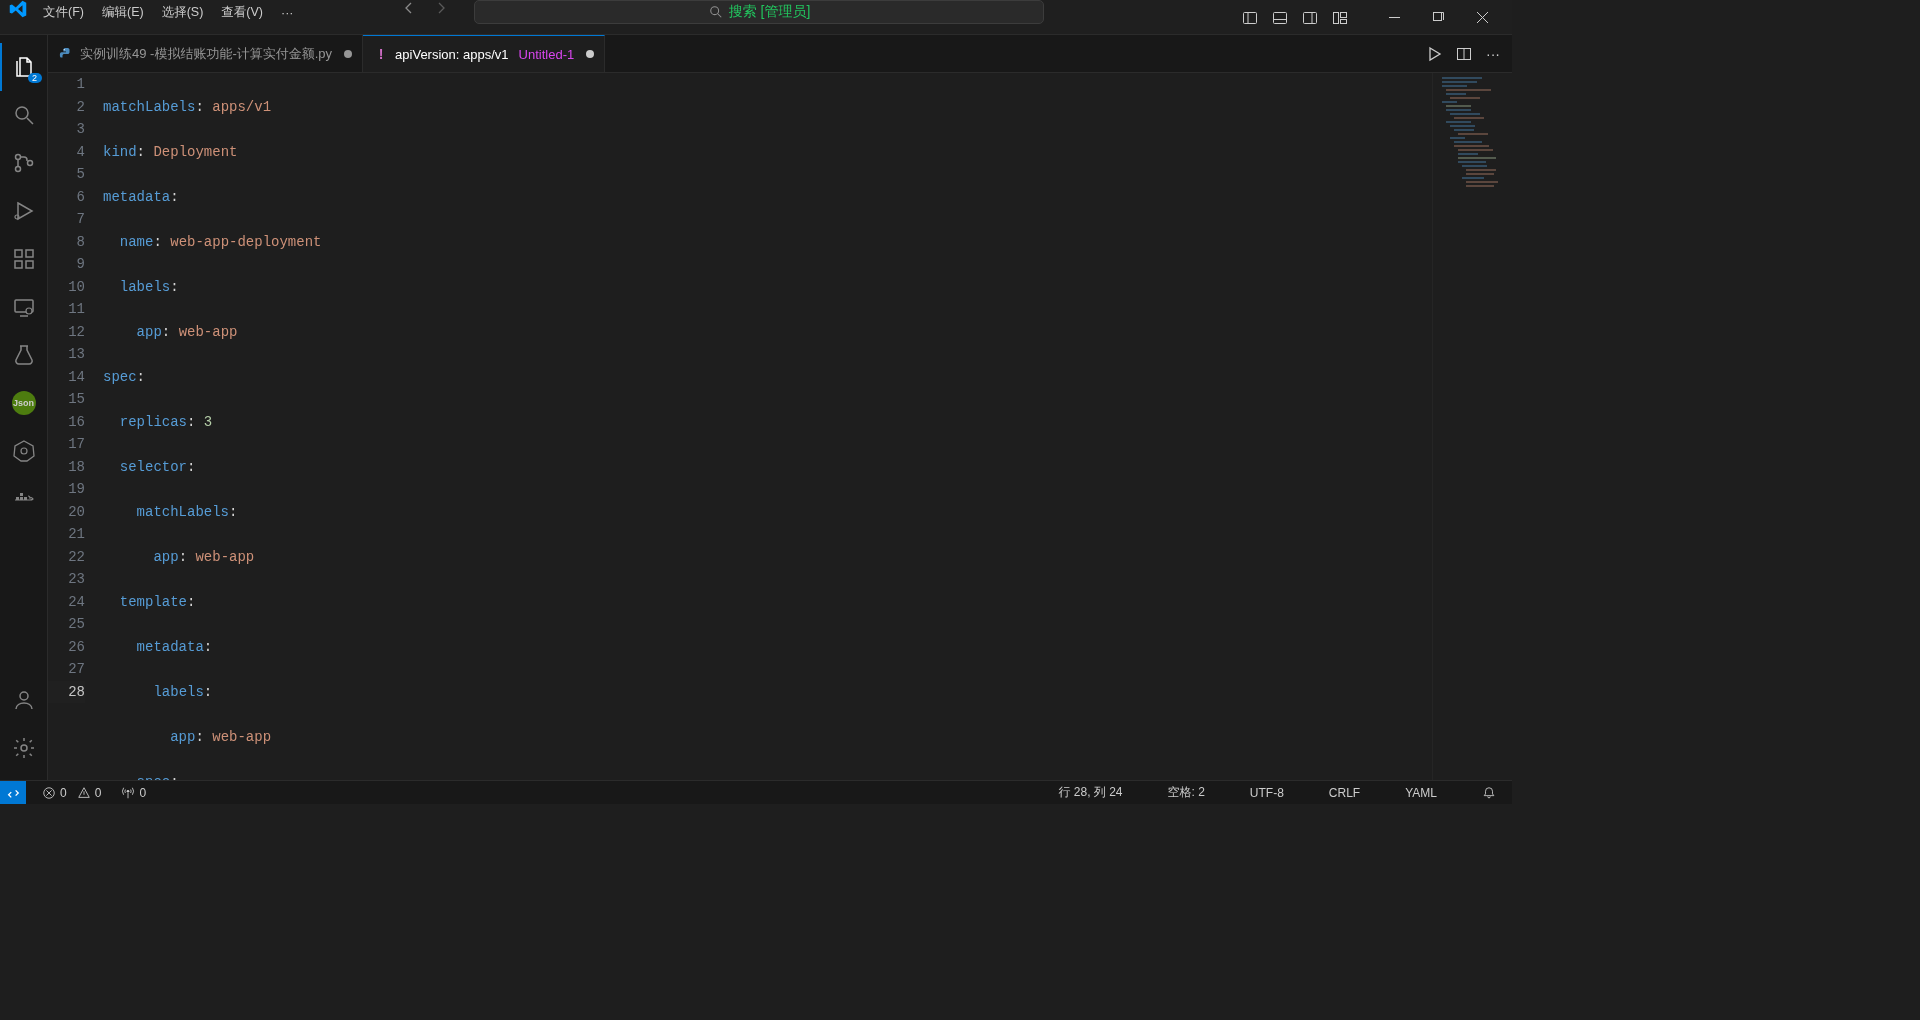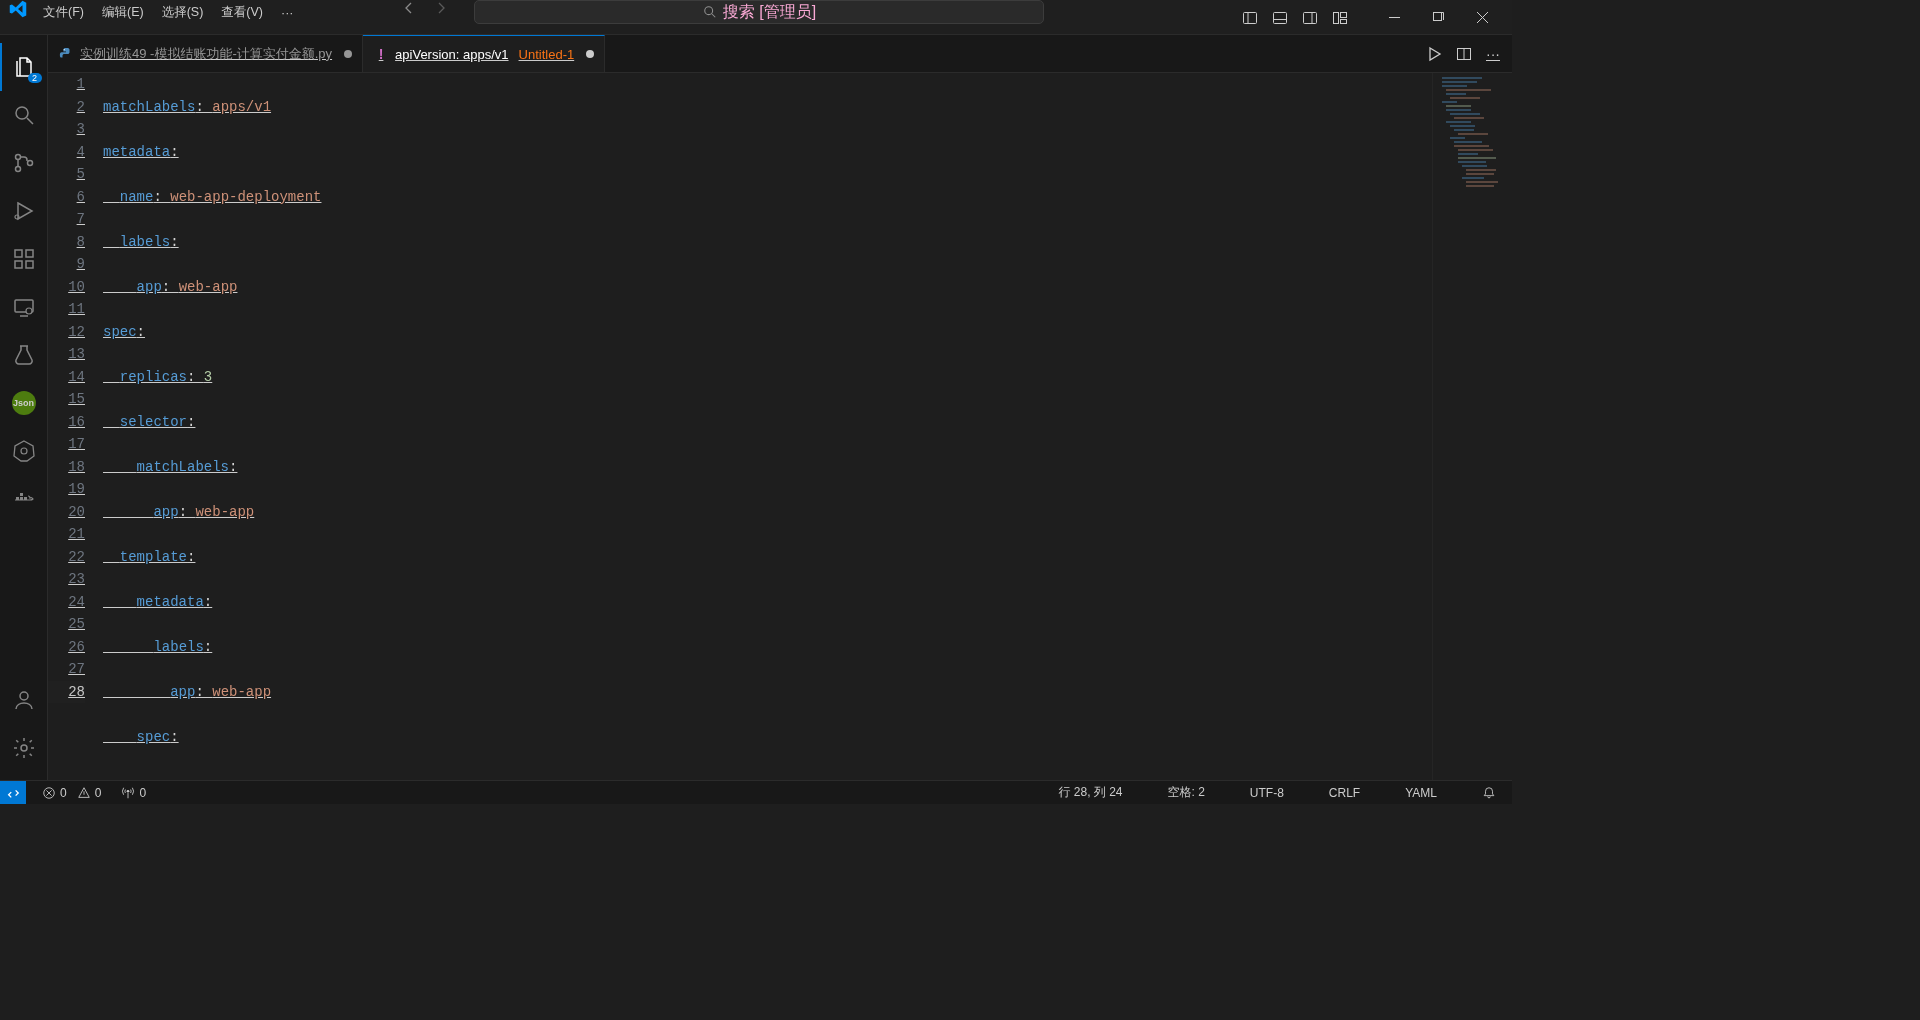--- a/index.html
+++ b/index.html
@@ -45,21 +45,21 @@
       height: 24px;
       background: #2a2a2a;
       border: 1px solid #3c3c3c;
       border-radius: 5px;
       display: flex;
       align-items: center;
       justify-content: center;
       gap: 6px;
       margin-left: 25px;
     }
-    .search-box span { font-size: 16px; color: #f9a8d4; }
+    .search-box span { font-size: 14px; color: #22c55e; }
     .title-right {
       margin-left: auto;
       display: flex;
       align-items: center;
       gap: 14px;
       padding-right: 8px;
     }
     .win-controls { display: flex; gap: 0; margin-left: 10px; }
     .win-btn {
       width: 44px;
@@ -107,21 +107,21 @@
       font-size: 9px;
       font-weight: bold;
       border-radius: 50%;
       width: 24px;
       height: 24px;
       display: flex;
       align-items: center;
       justify-content: center;
     }
     .activity-bottom { margin-top: auto; padding-bottom: 8px; }
-    .editor-area { flex: 1; display: flex; flex-direction: column; background: #1e1e1e; text-decoration: underline; }
+    .editor-area { flex: 1; display: flex; flex-direction: column; background: #1e1e1e; }
     .tab-bar {
       height: 38px;
       background: #181818;
       display: flex;
       align-items: stretch;
       border-bottom: 1px solid #2b2b2b;
     }
     .tab {
       display: flex;
       align-items: center;
@@ -383,21 +383,21 @@
               <path fill="#4B8BBE" d="M8 1c-2 0-3 .5-3 2v2h3v1H3c-1.5 0-2 1-2 3s.5 3 2 3h1v-2c0-1.5 1-2 2-2h4c1 0 2-.5 2-2V3c0-1.5-1-2-3-2H8z"></path>
               <circle cx="6" cy="3" r=".7" fill="#fff"></circle>
             </svg>
           </span>
         <span style="color:#969696">实例训练49 -模拟结账功能-计算实付金额.py</span>
         <span class="dirty-dot" style="background:#969696"></span>
       </div>
       <div class="tab active">
         <span class="tab-icon" style="color:#d06ec6;font-weight:bold;font-size:14px">!</span>
         <span style="color:#ffffff">apiVersion: apps/v1</span>
-        <span style="color:#f97316;margin-left:4px">Untitled-1</span>
+        <span style="color:#d946ef;margin-left:4px">Untitled-1</span>
         <span class="dirty-dot"></span>
       </div>
       <div class="tab-actions">
         <span>
             <svg width="16" height="16" viewBox="0 0 16 16">
               <path d="M4 2l10 6-10 6V2z" fill="none" stroke="#cccccc" stroke-width="1.3"></path>
             </svg>
           </span>
         <span>
             <svg width="16" height="16" viewBox="0 0 16 16">
@@ -435,20 +435,21 @@
           <div class="line">22</div>
           <div class="line">23</div>
           <div class="line">24</div>
           <div class="line">25</div>
           <div class="line">26</div>
           <div class="line">27</div>
           <div class="line current">28</div>
       </div>
       <div class="code-area">
 <div class="line"><span class="k">matchLabels</span><span class="p">: </span><span class="v">apps/v1</span></div>
+<div class="line"><span class="k">kind</span><span class="p">: </span><span class="v">Deployment</span></div>
 <div class="line"><span class="k">metadata</span><span class="p">:</span></div>
 <div class="line">  <span class="k">name</span><span class="p">: </span><span class="v">web-app-deployment</span></div>
 <div class="line">  <span class="k">labels</span><span class="p">:</span></div>
 <div class="line">    <span class="k">app</span><span class="p">: </span><span class="v">web-app</span></div>
 <div class="line"><span class="k">spec</span><span class="p">:</span></div>
 <div class="line">  <span class="k">replicas</span><span class="p">: </span><span class="n">3</span></div>
 <div class="line">  <span class="k">selector</span><span class="p">:</span></div>
 <div class="line">    <span class="k">matchLabels</span><span class="p">:</span></div>
 <div class="line">      <span class="k">app</span><span class="p">: </span><span class="v">web-app</span></div>
 <div class="line">  <span class="k">template</span><span class="p">:</span></div>

